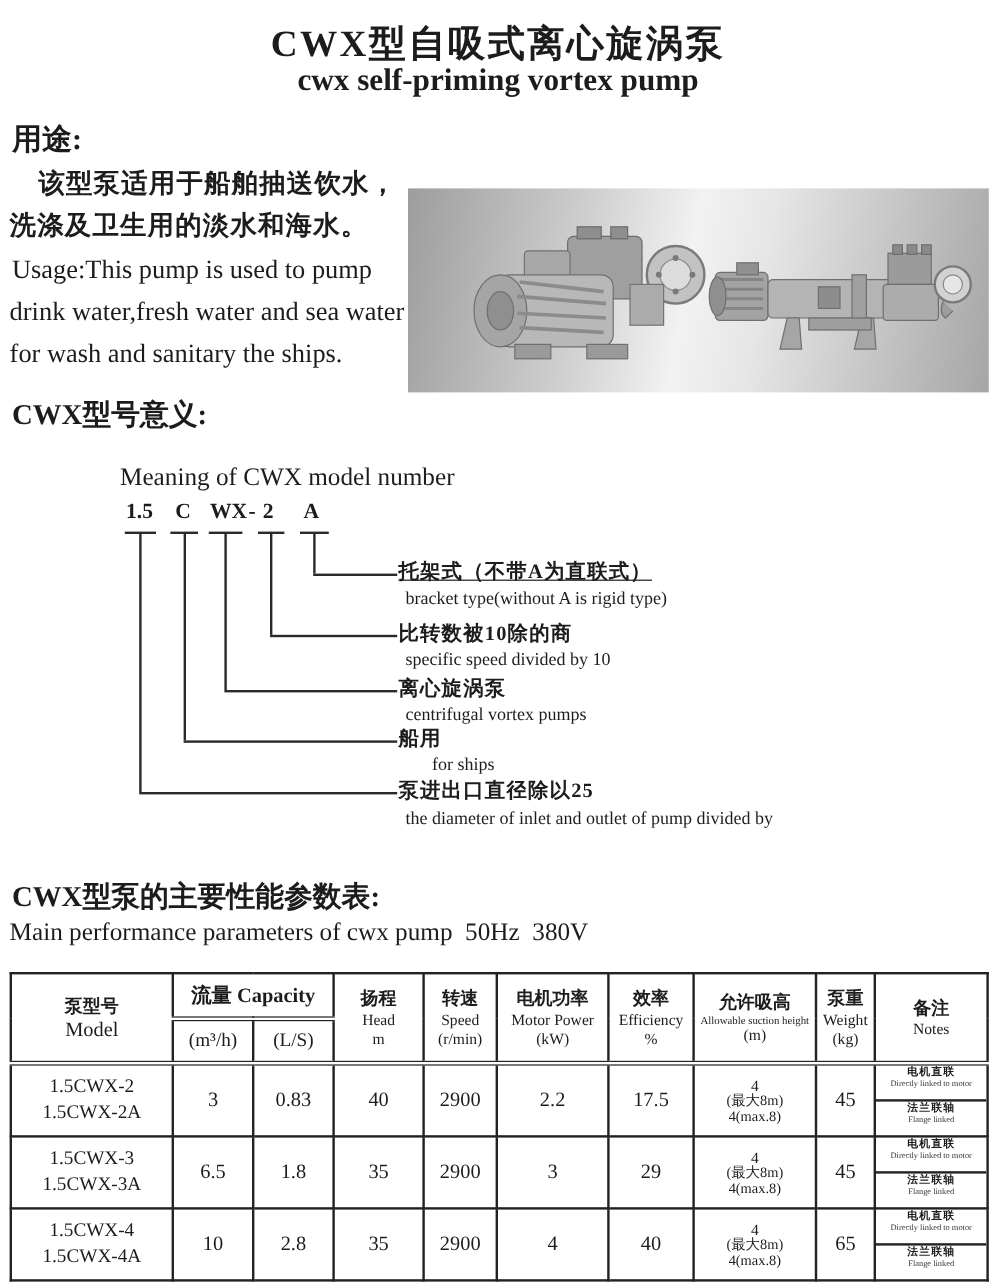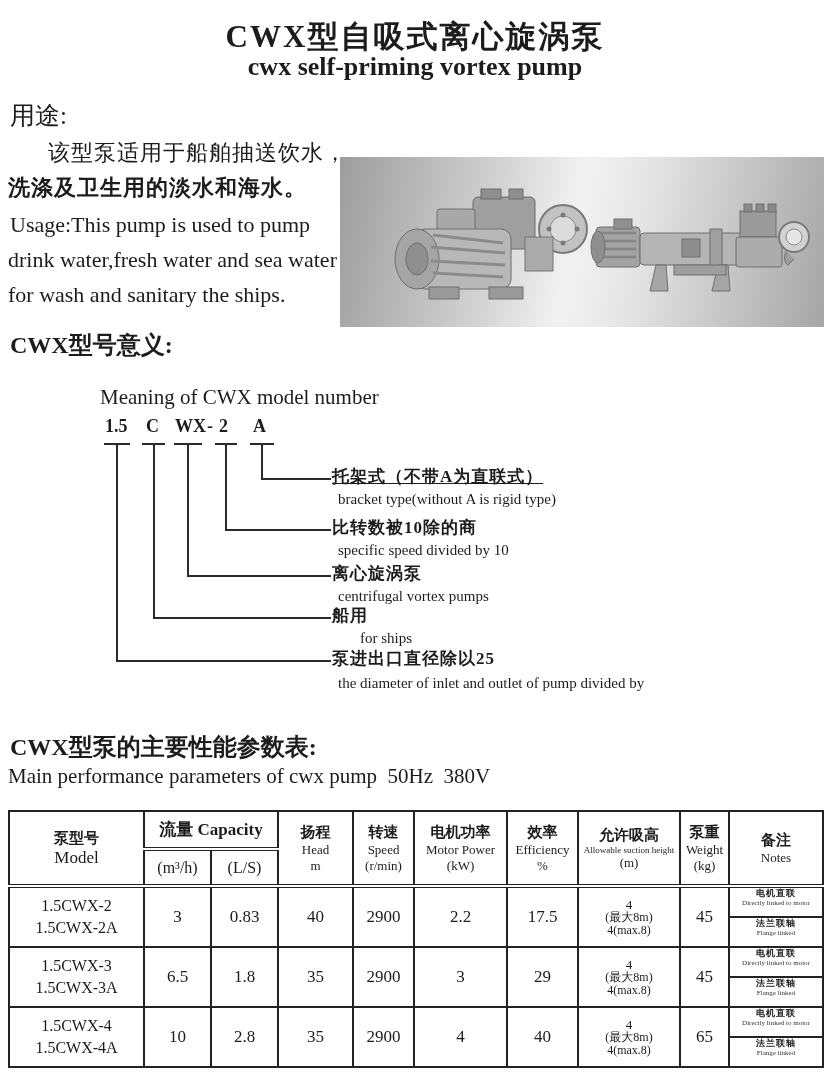--- a/index.html
+++ b/index.html
@@ -5,22 +5,22 @@
   html,body{margin:0;padding:0;background:#ffffff;}
   .page{
     position:relative;width:830px;height:1073px;background:#ffffff;
     font-family:"Liberation Serif","DejaVu Serif",serif;color:#1c1c1c;overflow:hidden;
   }
   .abs{position:absolute;}
   
   .title-zh{top:16px;left:0;width:830px;text-align:center;font-size:31px;font-weight:bold;letter-spacing:2px;}
   .title-en{top:52px;left:0;width:830px;text-align:center;font-size:26px;font-weight:bold;}
   
-  .usage-heading{top:99px;left:10px;font-size:25px;font-weight:normal;}
-  .usage-zh-1{top:138px;left:48px;font-size:22px;font-weight:400;letter-spacing:1px;}
+  .usage-heading{top:99px;left:10px;font-size:25px;font-weight:bold;}
+  .usage-zh-1{top:138px;left:32px;font-size:22px;font-weight:700;letter-spacing:1px;}
   .usage-zh-2{top:173px;left:8px;font-size:22px;font-weight:600;letter-spacing:1px;}
   .usage-en-1{top:212px;left:10px;font-size:22px;}
   .usage-en-2{top:247px;left:8px;font-size:22px;}
   .usage-en-3{top:282px;left:8px;font-size:22px;}
   
   .photo{
     top:157px;left:340px;width:484px;height:170px;
     background:linear-gradient(100deg,#9d9d9d 0%,#cfcfcf 30%,#f2f2f2 48%,#e6e6e6 60%,#b9b9b9 88%,#a6a6a6 100%);
   }
   

